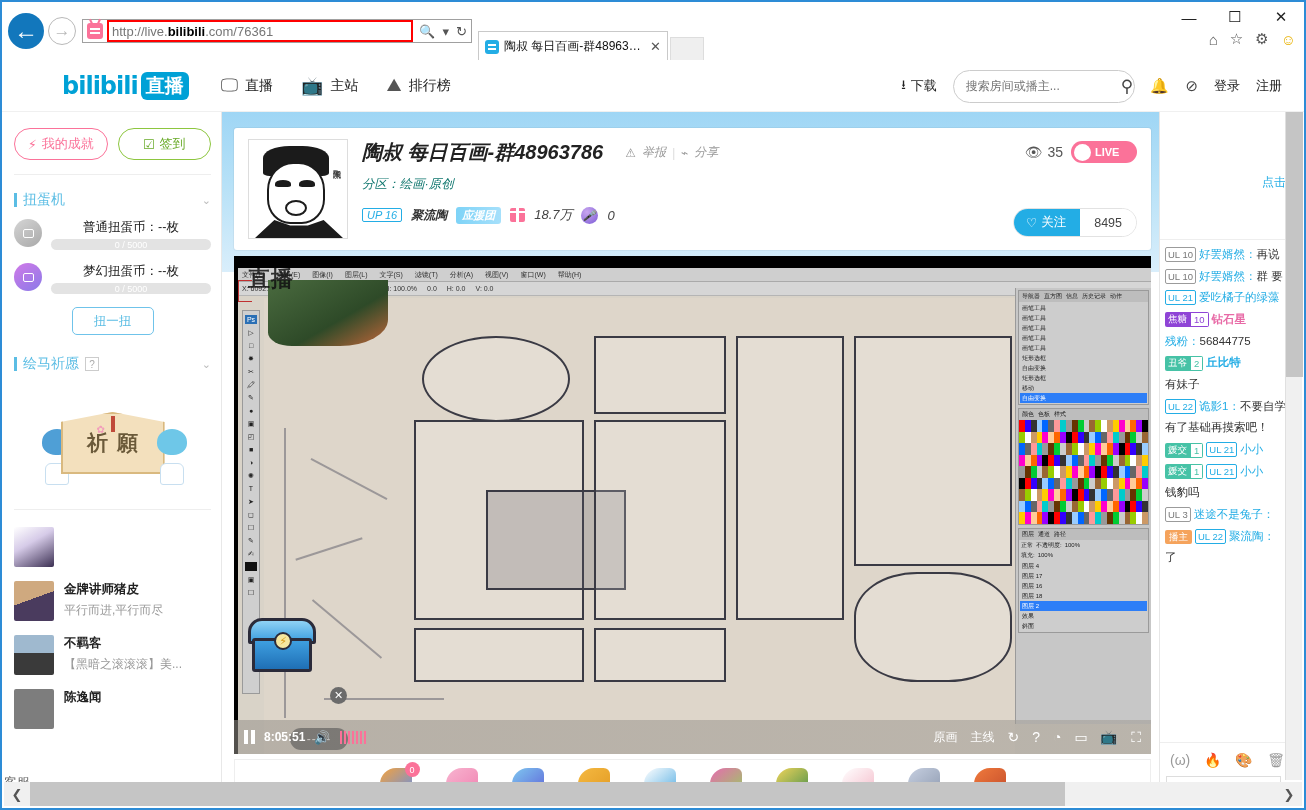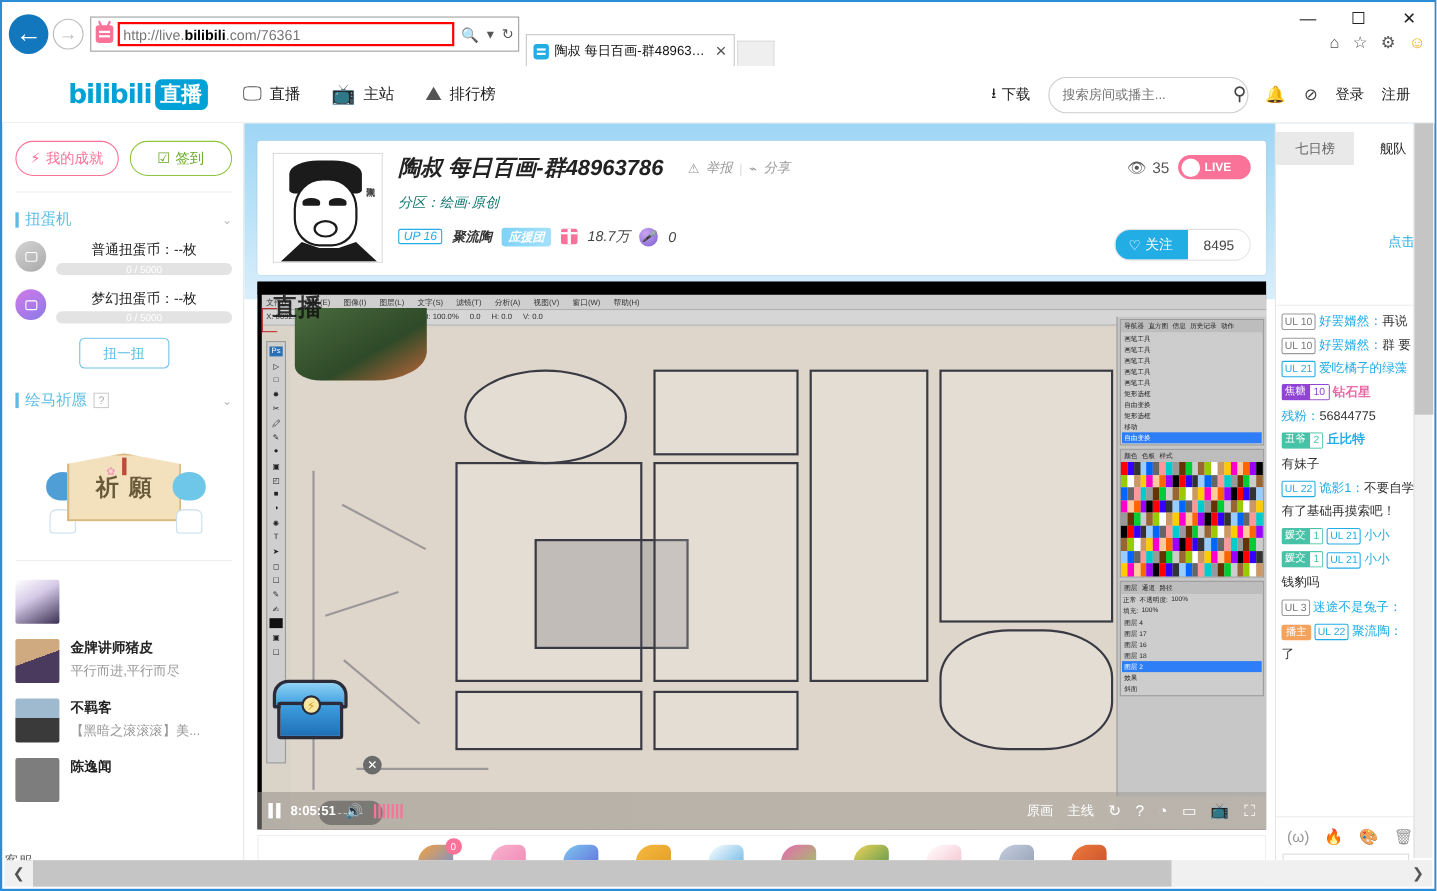--- a/index.html
+++ b/index.html
@@ -28,21 +28,21 @@
     width: 36px; height: 36px; border-radius: 50%; background: #1277bc;
     color: #fff; display: flex; align-items: center; justify-content: center;
     font-size: 24px; margin-right: 4px; flex: 0 0 auto;
   }
   .nav-fwd {
     width: 28px; height: 28px; border-radius: 50%; border: 1px solid #b9b9b9;
     color: #b9b9b9; display: flex; align-items: center; justify-content: center;
     font-size: 17px; margin-right: 6px; flex: 0 0 auto;
   }
   .addrbar {
-    flex: 0 0 390px; height: 32px; border: 1px solid #a0a0a0; background: #fff;
+    flex: 0 0 390px; height: 24px; border: 1px solid #a0a0a0; background: #fff;
     display: flex; align-items: center; padding: 0 4px; position: relative;
   }
   .addr-fav {
     width: 16px; height: 16px; background: #fb7299; border-radius: 3px;
     margin-right: 4px; position: relative; flex: 0 0 auto;
   }
   .addr-fav::before, .addr-fav::after {
     content: ""; position: absolute; width: 2px; height: 5px; background: #fb7299;
     top: -4px;
   }
@@ -1135,28 +1135,20 @@
           <div class="gift-item">
             <div class="g-shape" style="background: linear-gradient(140deg, rgb(198, 207, 224), rgb(139, 151, 173)); border-radius: 50% 20% 45% 30%;"></div>
           </div>
           <div class="gift-item">
             <div class="g-shape" style="background: linear-gradient(140deg, rgb(240, 122, 60), rgb(192, 73, 42)); border-radius: 50% 20% 45% 30%;"></div>
           </div>
         </div>
     </div>
 
     <div class="rsb">
-      <div class="chat-tabs">
-        <div class="chat-tab">
-            <span>七日榜</span>
-          </div>
-        <div class="chat-tab active">
-            <span>舰队</span>
-          </div>
-      </div>
       <div class="rank-box">
         <div class="rank-link">点击购</div>
       </div>
       <div class="chat-list" id="chat-list">
           <div class="msg"><span class="ul-badge">UL 10</span><span class="uname">好罢婿然：</span><span class="utext">再说</span></div>
           <div class="msg"><span class="ul-badge">UL 10</span><span class="uname">好罢婿然：</span><span class="utext">群 要</span></div>
           <div class="msg"><span class="ul-badge blue">UL 21</span><span class="uname">爱吃橘子的绿藻</span></div>
           <div class="msg"><span class="medal purple">
               <span class="m-name">焦糖</span>
               <span class="m-lvl">10</span>

